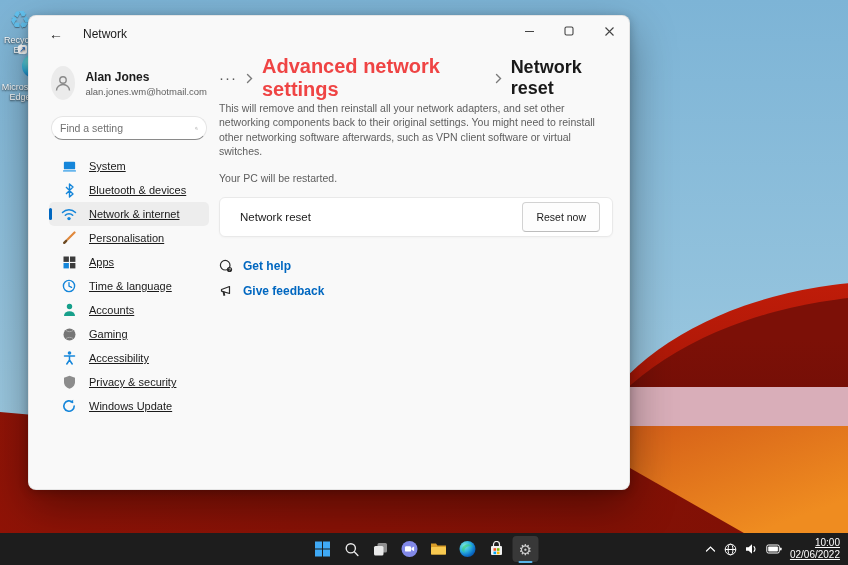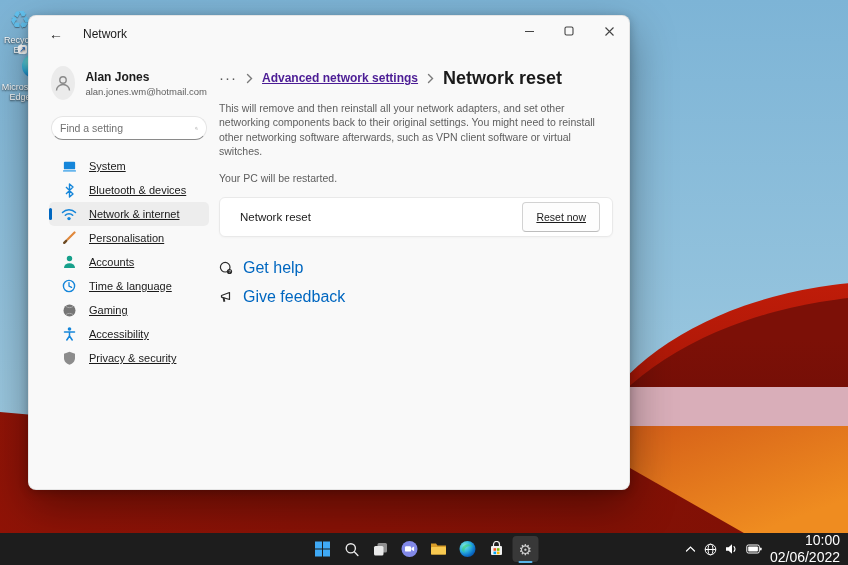--- a/index.html
+++ b/index.html
@@ -63,46 +63,46 @@
     padding-left:12px; border-radius:5px; font-size:11px; color:#1b1b1b;text-decoration:underline; }
   .nav-item.selected { background:#ededed; }
   .accent-bar { position:absolute; left:0; top:6px; width:3px; height:12px; border-radius:2px; background:#0067c0; }
   .nicon { width:16px; height:16px; display:flex; align-items:center; justify-content:center; }
 
   
   .main { flex:1; padding:12px 16px 0 0; min-width:0; }
   .breadcrumb { display:flex; align-items:center; gap:9px; height:28px; }
   .bc-dots { font-size:15px; color:#5a5a5a; letter-spacing:1px; line-height:10px; }
   .bc-chev { display:flex; }
-  .bc-parent { font-size:12px; font-weight:600; color:#4c1d95;text-decoration:underline; }
+  .bc-parent { font-size:20px; font-weight:600; color:#ef4444; }
   .bc-current { font-size:18px; font-weight:600; color:#1a1a1a; }
   .desc { margin-top:9px; font-size:10.5px; line-height:1.38; color:#5e5e5e; max-width:398px; }
   .note { margin-top:13px; font-size:10.5px; color:#5e5e5e; }
   .card { margin-top:13px; height:40px; background:#fff; border:1px solid #e9e9e9; border-radius:6px;
     display:flex; align-items:center; padding:0 12px 0 20px; box-shadow:0 1px 2px rgba(0,0,0,.03); }
   .card-label { font-size:11.5px; color:#1b1b1b; }
   .reset-btn { margin-left:auto; font-size:10.5px; color:#1b1b1b; background:#fdfdfd;
     border:1px solid #d2d2d2; border-bottom-color:#bdbdbd; border-radius:4px; padding:8px 13px;
-    font-family:inherit;text-decoration:underline; }
+    font-family:inherit; }
   .links { margin-top:22px; display:flex; flex-direction:column; gap:11px; }
   .link-row { display:flex; align-items:center; gap:10px; }
-  .link-text { font-size:16px; color:#0067c0; }
+  .link-text { font-size:12px; color:#0067c0;font-weight:bold; }
 
   
   .taskbar { position:absolute; left:0; bottom:0; width:848px; height:32px; background:#1d1d1d;
     z-index:10; }
   .tb-center { position:absolute; left:50%; top:0; transform:translateX(-50%); height:32px;
     display:flex; align-items:center; gap:3px; }
   .tb-item { position:relative; width:26px; height:26px; border-radius:4px; display:flex;
     align-items:center; justify-content:center; }
   .tb-item.active { background:#383838; }
   .tb-pill { position:absolute; bottom:-1px; left:6px; width:14px; height:2.5px; border-radius:2px; background:#5ab4e8; }
   .gear-glyph { font-size:15px; color:#cfcfcf; line-height:1; }
   .tray { position:absolute; right:8px; top:0; height:32px; display:flex; align-items:center; gap:8px; }
-  .clock { text-align:right; color:#fff; font-size:14px; line-height:1.25; }
+  .clock { text-align:right; color:#fff; font-size:10px; line-height:1.25;text-decoration:underline; }
 
   svg { display:block; }
 </style>
 </head>
 <body>
 
 <div class="wallpaper">
   <div class="dune-back"></div>
   <div class="dune-front"></div>
   <div class="pink-band"></div>
@@ -203,38 +203,49 @@
           <span class="nicon">
             <svg width="14" height="14" viewBox="0 0 14 14">
                 <line x1="12.5" y1="1.5" x2="5.5" y2="8.5" stroke="#e0873a" stroke-width="2.2" stroke-linecap="round"></line>
                 <line x1="4.2" y1="9.8" x2="2.2" y2="11.8" stroke="#6d4a22" stroke-width="2.4" stroke-linecap="round"></line>
               </svg>
           </span>
           <span>Personalisation</span>
         </li>
         <li class="nav-item">
           <span class="nicon">
+            <svg width="13" height="13" viewBox="0 0 13 13">
+                <rect x="0.5" y="0.5" width="5.4" height="5.4" fill="#3c3c3c"></rect>
+                <rect x="7" y="0.5" width="5.4" height="5.4" fill="#3c3c3c"></rect>
+                <rect x="7" y="7" width="5.4" height="5.4" fill="#3c3c3c"></rect>
+                <rect x="0.5" y="7" width="5.4" height="5.4" fill="#1586da"></rect>
+              </svg>
+          </span>
+          <span>Apps</span>
+        </li>
+        <li class="nav-item">
+          <span class="nicon">
+            <svg width="14" height="14" viewBox="0 0 14 14">
+                <circle cx="7" cy="7" r="5.6" fill="none" stroke="#1586da" stroke-width="1.4"></circle>
+                <path d="M7 3.6 V7 L9.6 8.4" fill="none" stroke="#1586da" stroke-width="1.3" stroke-linecap="round"></path>
+              </svg>
+          </span>
+          <span>Time &amp; language</span>
+        </li>
+        <li class="nav-item">
+          <span class="nicon">
             <svg width="13" height="14" viewBox="0 0 13 14">
                 <circle cx="6.5" cy="3.5" r="2.7" fill="#17a08b"></circle>
                 <path d="M1 13 a5.5 4.8 0 0 1 11 0 z" fill="#17a08b"></path>
               </svg>
           </span>
           <span>Accounts</span>
         </li>
         <li class="nav-item">
           <span class="nicon">
-            <svg width="14" height="14" viewBox="0 0 14 14">
-                <circle cx="7" cy="7" r="5.6" fill="none" stroke="#1586da" stroke-width="1.4"></circle>
-                <path d="M7 3.6 V7 L9.6 8.4" fill="none" stroke="#1586da" stroke-width="1.3" stroke-linecap="round"></path>
-              </svg>
-          </span>
-          <span>Time &amp; language</span>
-        </li>
-        <li class="nav-item">
-          <span class="nicon">
             <svg width="13" height="13" viewBox="0 0 13 13">
                 <circle cx="6.5" cy="6.5" r="6" fill="#767676"></circle>
                 <path d="M3 2.5 C5 4 8 4 10 2.5 M3 10.5 C5 9 8 9 10 10.5" fill="none" stroke="#a9a9a9" stroke-width="1"></path>
               </svg>
           </span>
           <span>Gaming</span>
         </li>
         <li class="nav-item">
           <span class="nicon">
             <svg width="13" height="14" viewBox="0 0 13 14">
@@ -244,20 +255,29 @@
           </span>
           <span>Accessibility</span>
         </li>
         <li class="nav-item">
           <span class="nicon">
             <svg width="13" height="14" viewBox="0 0 13 14">
                 <path d="M6.5 0.8 L12 2.8 V7 C12 10.4 9.6 12.8 6.5 13.8 C3.4 12.8 1 10.4 1 7 V2.8 Z" fill="#8c8c8c"></path>
               </svg>
           </span>
           <span>Privacy &amp; security</span>
+        </li>
+        <li class="nav-item">
+          <span class="nicon">
+            <svg width="14" height="14" viewBox="0 0 14 14">
+                <path d="M12.2 7 a5.2 5.2 0 1 1 -1.6 -3.7" fill="none" stroke="#1586da" stroke-width="1.6" stroke-linecap="round"></path>
+                <path d="M11.2 0.8 L11 4 L7.9 3.2 Z" fill="#1586da"></path>
+              </svg>
+          </span>
+          <span>Windows Update</span>
         </li>
       </ul>
     </div>
 
     <div class="main">
       <div class="breadcrumb">
         <span class="bc-dots">···</span>
         <span class="bc-chev">
           <svg width="7" height="11" viewBox="0 0 7 11">
               <path d="M1.5 1.5 L5.5 5.5 L1.5 9.5" fill="none" stroke="#7a7a7a" stroke-width="1.4" stroke-linecap="round"></path>

